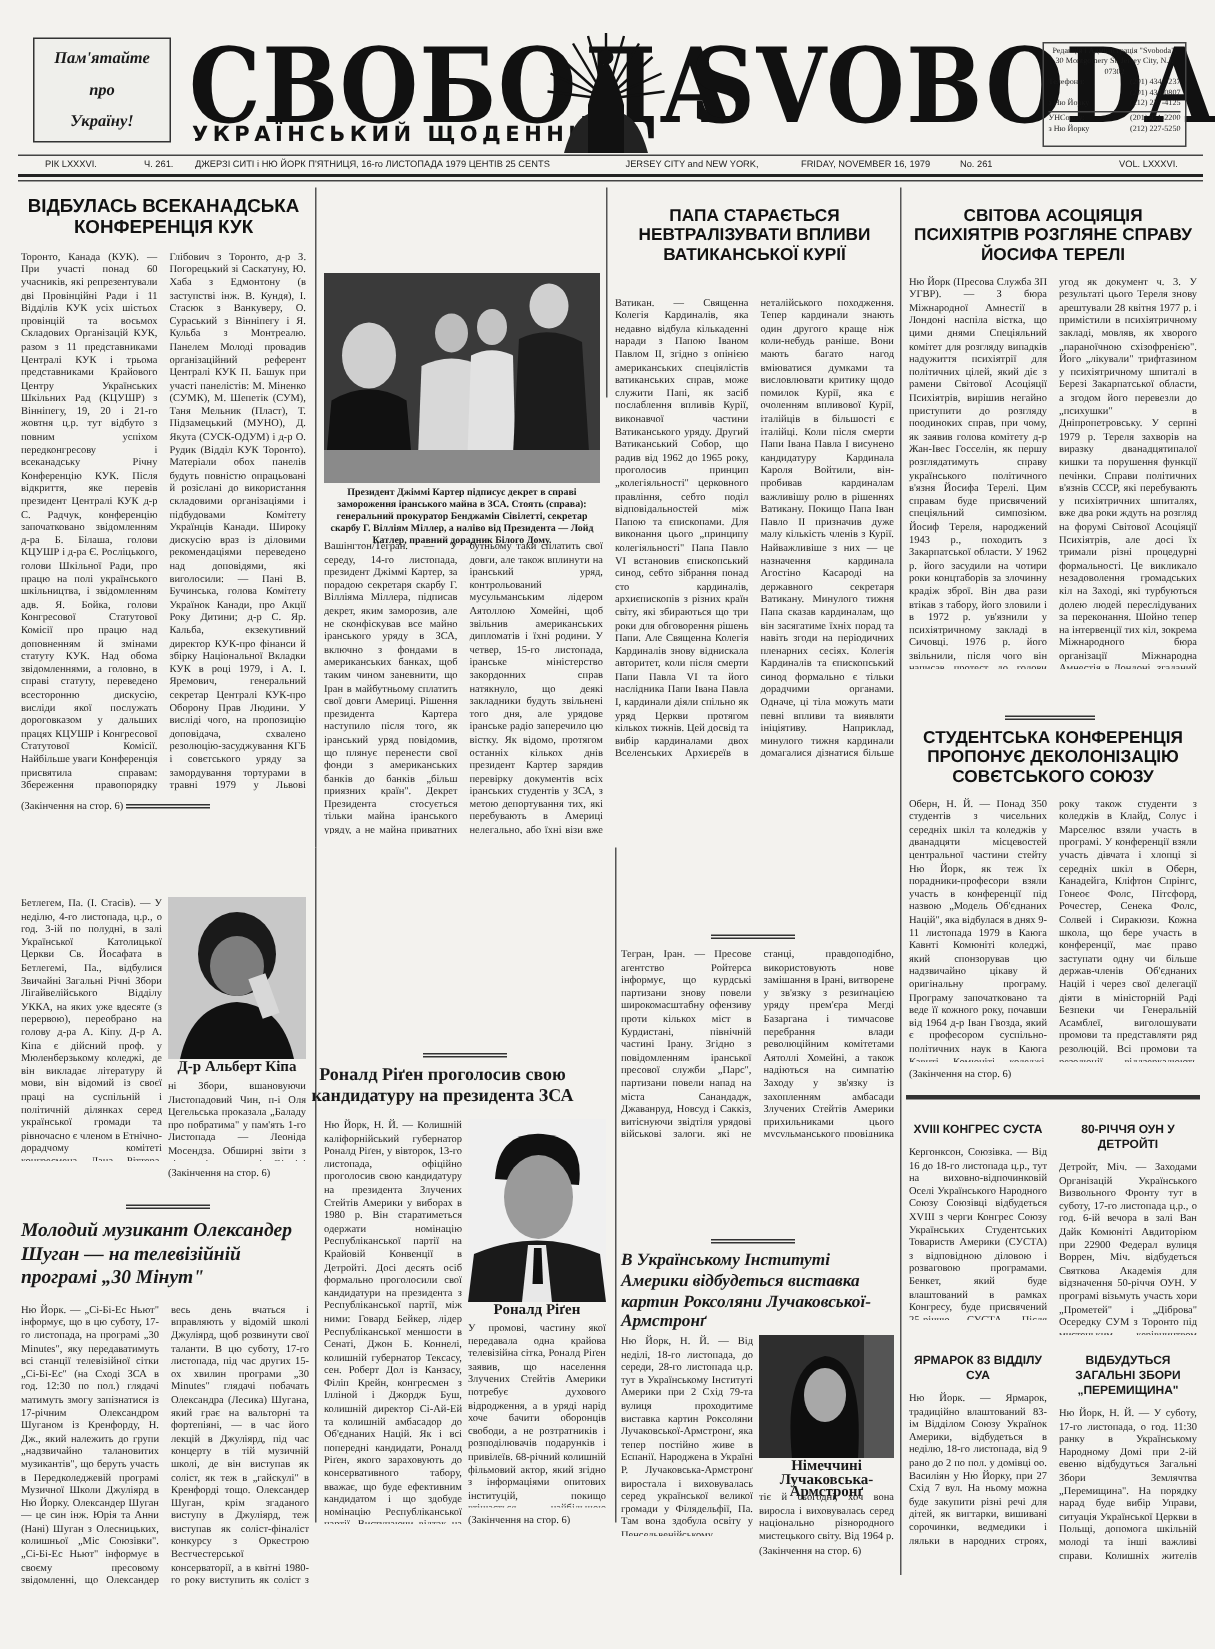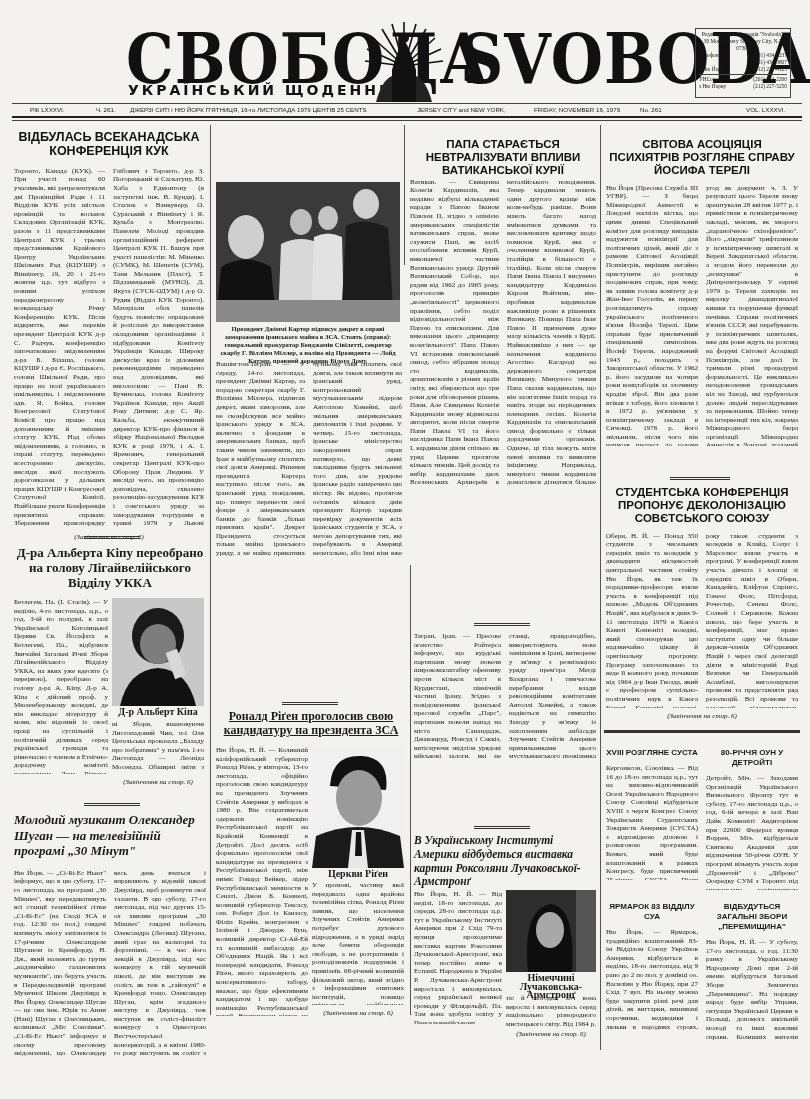--- a/index.html
+++ b/index.html
@@ -67,40 +67,45 @@
   
   .article { position: absolute; }
   .hl {
     font-family: "Liberation Sans", sans-serif; font-weight: bold; text-align: center;
     color: #111; line-height: 1.15;
   }
   .hl-serif { font-family: "Liberation Serif", serif; font-weight: bold; text-align: center; line-height: 1.15; }
   .hl-italic { font-family: "Liberation Serif", serif; font-style: italic; font-weight: bold; text-align: left; line-height: 1.2; }
   .cols { display: flex; gap: 8px; }
   .col { flex: 1; font-size: 7px; line-height: 8.6px; text-align: justify; color: #222; overflow: hidden; }
-  .cont { font-style: italic; font-size: 7px; text-align: center; margin-top: 4px; }
+  .cont { font-size: 7px; text-align: left; margin-top: 4px; }
   .vrule { position: absolute; width: 1px; background: #555; }
   .hrule { position: absolute; height: 1px; background: #555; }
   .sep { position: absolute; height: 3px; border-top: 1px solid #333; border-bottom: 1px solid #333; }
 
   .photo { background: #2b2b2b; position: relative; overflow: hidden; }
   .caption { font-size: 10px; font-weight: bold; text-align: center; line-height: 8.5px; }
 
   .chronicle-title {
     font-family: "DejaVu Sans", sans-serif; font-style: italic; font-weight: bold;
     font-size: 13px; letter-spacing: 2px; text-align: center;
   }
   .sub-hl { font-family: "Liberation Sans", sans-serif; font-weight: bold; font-size: 8px; text-align: center; line-height: 10px; }
 </style>
 </head>
 <body>
 
 <div class="page">
 
   <div class="masthead">
+    <div class="remember-box">
+      <div>Пам'ятайте</div>
+      <div>про</div>
+      <div>Україну!</div>
+    </div>
     <div class="title-uk">СВОБОДА</div>
     <div class="subtitle-uk">УКРАЇНСЬКИЙ ЩОДЕННИК</div>
 
     <svg class="emblem" viewBox="0 0 84 84">
       <g stroke="#111" stroke-width="1.6">
         <line x1="42" y1="48" x2="42" y2="4"></line>
         <line x1="42" y1="48" x2="54" y2="6"></line>
         <line x1="42" y1="48" x2="30" y2="6"></line>
         <line x1="42" y1="48" x2="64" y2="11"></line>
         <line x1="42" y1="48" x2="20" y2="11"></line>
@@ -192,21 +197,21 @@
     <div class="caption" style="font-size:6.6px; line-height:8px;">Президент Джіммі Картер підписує декрет в справі замороження іранського майна в ЗСА. Стоять (справа): генеральний прокуратор Бенджамін Сівілетті, секретар скарбу Г. Вілліям Міллер, а наліво від Президента — Лойд Катлер, правний дорадник Білого Дому.</div>
   </div>
   <div class="article" style="left:216px; top:360px; width:186px;">
     <div class="cols" style="height:196px;">
       <div class="col">Вашінгтон/Тегран. — У середу, 14-го листопада, президент Джіммі Картер, за порадою секретаря скарбу Г. Вілліяма Міллера, підписав декрет, яким заморозив, але не сконфіскував все майно іранського уряду в ЗСА, включно з фондами в американських банках, щоб таким чином заневнити, що Іран в майбутньому сплатить свої довги Америці. Рішення президента Картера наступило після того, як іранський уряд повідомив, що плянує перенести свої фонди з американських банків до банків „більш приязних країн". Декрет Президента стосується тільки майна іранського уряду, а не майна приватних іранських громадян, чи підприємств. Хоча іранський уряд твердить, що декрет президента Картера заморожує біля 12 більйонів долярів майна, то речники Білого Дому заявили, що сума виносить тільки коло 6 більйонів долярів. Речник Білого Дому заперечив, що замороження іранського майна пов'язане з фактом, що іранські екстремісти продовжують держати в американській амбасаді в Теграні понад 60 закладників, вимагаючи видачі колишнього шаха Мохаммеда Різи Пагляві, який лікується в Ню Йорку на недугу рака. Але з достовірних джерел інформують, що декрет президента Картера має на меті не тільки заневнити, що Іран в май-</div>
       <div class="col">бутньому таки сплатить свої довги, але також вплинути на іранський уряд, контрольований мусульманським лідером Аятоллою Хомейні, щоб звільнив американських дипломатів і їхні родини. У четвер, 15-го листопада, іранське міністерство закордонних справ натякнуло, що деякі закладники будуть звільнені того дня, але урядове іранське радіо заперечило цю вістку. Як відомо, протягом останніх кількох днів президент Картер зарядив перевірку документів всіх іранських студентів у ЗСА, з метою депортування тих, які перебувають в Америці нелегально, або їхні візи вже вигасли. Відтак Президент заборонив імпорт іранської нафтової ропи до ЗСА. У середу, 14-го листопада, державний секретар Сайрус Венс переконав Раду Безпеки Об'єднаних Націй, щоб відкдала обговорення раду закидів іранського уряду проти Вашінгтону, аж поки режим Аятоллі Хомейні не звільнить американських дипломатів. Іранські власті твердять, що це Америка, а не Іран, винувата за напружену ситуацію, але Рада Безпеки одноголосно підтримала заклик Венса, повідомляючи Тегран, що Рада не розглядатиме зажалувань проти ЗСА аж до часу звільнення американських дипломатів із амбасади в Теграні.</div>
     </div>
   </div>
 
   <div class="article" style="left:410px; top:138px; width:186px;">
-    <div class="hl" style="font-size:11.5px; margin-bottom:0;">ПАПА СТАРАЄТЬСЯ НЕВТРАЛІЗУВАТИ ВПЛИВИ ВАТИКАНСЬКОЇ КУРІЇ</div>
+    <div class="hl" style="font-size:11.5px; margin-bottom:20px;">ПАПА СТАРАЄТЬСЯ НЕВТРАЛІЗУВАТИ ВПЛИВИ ВАТИКАНСЬКОЇ КУРІЇ</div>
     <div class="cols" style="height:308px;">
       <div class="col">Ватикан. — Священна Колегія Кардиналів, яка недавно відбула кількаденні наради з Папою Іваном Павлом II, згідно з опінією американських спеціялістів ватиканських справ, може служити Папі, як засіб послаблення впливів Курії, виконавчої частини Ватиканського уряду. Другий Ватиканський Собор, що радив від 1962 до 1965 року, проголосив принцип „колегіяльності" церковного правління, себто поділ відповідальностей між Папою та єпископами. Для виконання цього „принципу колегіяльності" Папа Павло VI встановив єпископський синод, себто зібрання понад сто кардиналів, архиєпископів з різних країн світу, які збираються що три роки для обговорення рішень Папи. Але Священна Колегія Кардиналів знову віднискала авторитет, коли після смерти Папи Павла VI та його наслідника Папи Івана Павла I, кардинали діяли спільно як уряд Церкви протягом кількох тижнів. Цей досвід та вибір кардиналами двох Вселенських Архиєреїв в тайному голосуванні підвсилив кардиналам їхню силу та зміцнив їхню єдність. Папа Іван Павло II у своїй промові на початку недавніх нарад наголосив „принцип колегіяльності", виявляючи готовість зрезигнувати з деяких прерогатив його влади у вирішуванні деяких справ. Перша проба цього нового підходу наступила, коли Курія хотіла, щоб промова Папи до кардиналів була засекречена, але коли кардинали запротестували, то це рішення негайно відкликано і Папа прийняв із задоволенням критику діяльності Курії з боку кардиналів. „Святіший Отець потребував підтримки Колегії Кардиналів проти потужної італійської машини", — сказав один кардинал</div>
       <div class="col">неталійського походження. Тепер кардинали знають один другого краще ніж коли-небудь раніше. Вони мають багато нагод вміюватися думками та висловлювати критику щодо помилок Курії, яка є очоленням впливової Курії, італійців в більшості є італійці. Коли після смерти Папи Івана Павла I висунено кандидатуру Кардинала Кароля Войтили, він-пробивав кардиналам важливішу ролю в рішеннях Ватикану. Покищо Папа Іван Павло II призначив дуже малу кількість членів з Курії. Найважливіше з них — це назначення кардинала Агостіно Касароді на державного секретаря Ватикану. Минулого тижня Папа сказав кардиналам, що він засягатиме їхніх порад та навіть згоди на періодичних пленарних сесіях. Колегія Кардиналів та єпископський синод формально є тільки дорадчими органами. Одначе, ці тіла можуть мати певні впливи та виявляти ініціятиву. Наприклад, минулого тижня кардинали домагалися дізнатися більше про фінанси Ватикану, ніж Курія бажала подати до загального відома. Ці інформації таки були подані та виявили, що Ватикан має цього року понад 20 мільйонів дефіциту. Представники багатих дієцезій в ЗСА, Західній Німеччині, Голяндії та інших країнах хотіли знати, як Ватикан уживає фонди, які вони надсилають щорічно. Багато кардиналів недозрівають, що неефективна бюрократія Курії не подає подробиць своїх фінансових розрахувань навіть самому Папі. Отже, реформи Курії були головною темою нарад у Ватикані минулого тижня. Але кардинали також обговорювали інші важливі проблеми Церкви, а саме брак покликань, тощо.</div>
     </div>
   </div>
 
   <div class="article" style="left:606px; top:138px; width:192px;">
     <div class="hl" style="font-size:11.5px; margin-bottom:6px;">СВІТОВА АСОЦІЯЦІЯ ПСИХІЯТРІВ РОЗГЛЯНЕ СПРАВУ ЙОСИФА ТЕРЕЛІ</div>
     <div class="cols" style="height:262px;">
       <div class="col">Ню Йорк (Пресова Служба ЗП УГВР). — З бюра Міжнародної Амнестії в Лондоні наспіла вістка, що цими днями Спеціяльний комітет для розгляду випадків надужиття психіятрії для політичних цілей, який діє з рамени Світової Асоціяції Психіятрів, вирішив негайно приступити до розгляду поодиноких справ, при чому, як заявив голова комітету д-р Жан-Івес Госселін, як першу розглядатимуть справу українського політичного в'язня Йосифа Терелі. Цим справам буде присвячений спеціяльний симпозіюм. Йосиф Тереля, народжений 1943 р., походить з Закарпатської области. У 1962 р. його засудили на чотири роки концтаборів за злочинну крадіж зброї. Він два рази втікав з табору, його зловили і в 1972 р. ув'язнили у психіятричному закладі в Сичовці. 1976 р. його звільнили, після чого він написав протест до голови КГБ Андропова проти свого ув'язнення. У цьому листі він теж ширше з'ясував переслідування вірних Української Католицької Церкви. Його протест був поширений Українською громадською групою сприяння виконанню Гельсінських</div>
@@ -221,44 +226,41 @@
       <div class="col">Оберн, Н. Й. — Понад 350 студентів з чисельних середніх шкіл та коледжів у дванадцяти місцевостей центральної частини стейту Ню Йорк, як теж їх порадники-професори взяли участь в конференції під назвою „Модель Об'єднаних Націй", яка відбулася в днях 9-11 листопада 1979 в Каюга Кавнті Комюніті коледжі, який спонзорував цю надзвичайно цікаву й оригінальну програму. Програму започатковано та веде її кожного року, почавши від 1964 д-р Іван Гвозда, який є професором суспільно-політичних наук в Каюга Кавнті Комюніті коледжі. Восени 1978 р. цю програму визнано як вищий університетський курс, за який кваліфіковані студенти одержують три академічні кредити на рахунок своїх дипломів. Того</div>
       <div class="col">року також студенти з коледжів в Клайд, Солус і Марселюс взяли участь в програмі. У конференції взяли участь дівчата і хлопці зі середніх шкіл в Оберн, Канадейга, Кліфтон Спрінгс, Гонеоє Фолс, Пітсфорд, Рочестер, Сенека Фолс, Солвей і Сиракюзи. Кожна школа, що бере участь в конференції, має право заступати одну чи більше держав-членів Об'єднаних Націй і через свої делегації діяти в міністорній Раді Безпеки чи Генеральній Асамблеї, виголошувати промови та представляти ряд резолюцій. Всі промови та резолюції віддзеркалюють політику тих держав у правдивих Об'єднаних Націях, тобто держав, в імені яких вони виступають на конференції під</div>
     </div>
     <div class="cont">(Закінчення на стор. 6)</div>
   </div>
 
   <div class="hrule" style="left:604px; top:730px; width:196px; height:3px; background:#333;"></div>
   <div class="article" style="left:606px; top:738px; width:192px;">
     <div style="display:flex; gap:8px; margin-top:10px;">
       <div style="flex:1;">
-        <div class="sub-hl" style="margin-bottom:6px;">XVIII РОЗГЛЯНЕ СУСТА</div>
+        <div class="sub-hl" style="margin-bottom:6px;">XVIII КОНГРЕС СУСТА</div>
         <div class="col" style="height:116px;">Кергонксон, Союзівка. — Від 16 до 18-го листопада ц.р., тут на виховно-відпочинковій Оселі Українського Народного Союзу Союзівці відбудеться XVIII з черги Конгрес Союзу Українських Студентських Товариств Америки (СУСТА) з відповідною діловою і розваговою програмами. Бенкет, який буде влаштований в рамках Конгресу, буде присвячений 25-річчю СУСТА. Після бенкету — товариська забава під звуки оркестри „Іскра". Управа СУСТА запрошує на Конгрес студентів, професорів і українське громадянство.</div>
       </div>
       <div style="flex:1;">
         <div class="sub-hl" style="margin-bottom:6px;">80-РІЧЧЯ ОУН У ДЕТРОЙТІ</div>
         <div class="col" style="height:116px;">Детройт, Міч. — Заходами Організацій Українського Визвольного Фронту тут в суботу, 17-го листопада ц.р., о год. 6-ій вечора в залі Ван Дайк Комюніті Авдиторіюм при 22900 Федерал вулиця Воррен, Міч. відбудеться Святкова Академія для відзначення 50-річчя ОУН. У програмі візьмуть участь хори „Прометей" і „Діброва" Осередку СУМ з Торонто під мистецьким керівництвом мгра Василя Карлаша. Святочне слово виголосить голова Проводу ОУН і ЦК АБН Ярослав Стецько.</div>
       </div>
     </div>
     <div style="display:flex; gap:8px; margin-top:12px;">
       <div style="flex:1;">
         <div class="sub-hl" style="margin-bottom:6px;">ЯРМАРОК 83 ВІДДІЛУ СУА</div>
         <div class="col" style="height:104px;">Ню Йорк. — Ярмарок, традиційно влаштований 83-ім Відділом Союзу Українок Америки, відбудеться в неділю, 18-го листопада, від 9 рано до 2 по пол. у домівці оо. Василіян у Ню Йорку, при 27 Схід 7 вул. На ньому можна буде закупити різні речі для дітей, як вигтарки, вишивані сорочинки, ведмедики і ляльки в народних строях, прикраси на ялинку тощо, а також домашнє печиво.</div>
       </div>
       <div style="flex:1;">
         <div class="sub-hl" style="margin-bottom:6px;">ВІДБУДУТЬСЯ ЗАГАЛЬНІ ЗБОРИ „ПЕРЕМИЩИНА"</div>
         <div class="col" style="height:104px;">Ню Йорк, Н. Й. — У суботу, 17-го листопада, о год. 11:30 ранку в Українському Народному Домі при 2-ій евеню відбудуться Загальні Збори Землячтва „Перемищина". На порядку нарад буде вибір Управи, ситуація Української Церкви в Польщі, допомога шкільній молоді та інші важливі справи. Колишніх жителів Перемишля і Перемиської Землі дуже проситься прибути на Збори.</div>
       </div>
     </div>
   </div>
 
   <div class="sep" style="left:84px; top:536px; width:56px;"></div>
-  <div class="article" style="left:14px; top:546px; width:192px;">
-    <div class="hl-serif" style="font-size:13px; margin-bottom:8px;">Д-ра Альберта Кіпу переобрано на голову Лігайвелійського Відділу УККА</div>
-  </div>
   <div class="article" style="left:14px; top:598px; width:94px;">
     <div class="col" style="height:176px;">Бетлегем, Па. (І. Стасів). — У неділю, 4-го листопада, ц.р., о год. 3-ій по полудні, в залі Української Католицької Церкви Св. Йосафата в Бетлегемі, Па., відбулися Звичайні Загальні Річні Збори Лігайвелійського Відділу УККА, на яких уже вдесяте (з перервою), переобрано на голову д-ра А. Кіпу. Д-р А. Кіпа є дійсний проф. у Мюленберзькому коледжі, де він викладає літературу й мови, він відомий із своєї праці на суспільній і політичній ділянках серед української громади та рівночасно є членом в Етнічно-дорадчому комітеті конгресмена Дана Ріттера. Зборами проводила президія в складі: о.прот. В. Чехалюк — голови і І. Стасева — секретаря. Після вступного слова голови д-ра А. Кіпи, молитвою започатковано Загаль-</div>
   </div>
   <div class="photo" style="position:absolute; left:112px; top:598px; width:92px; height:108px;">
     <svg width="92" height="108" viewBox="0 0 92 108">
       <rect width="92" height="108" fill="#c8c8c8"></rect>
       <ellipse cx="46" cy="38" rx="26" ry="28" fill="#1a1a1a"></ellipse>
       <ellipse cx="46" cy="46" rx="18" ry="20" fill="#7d7d7d"></ellipse>
       <path d="M8 108 Q16 72 46 70 Q76 72 84 108 Z" fill="#111"></path>
       <rect x="58" y="52" width="12" height="28" fill="#d8d8d8" transform="rotate(-20 64 66)"></rect>
@@ -275,38 +277,38 @@
   <div class="sep" style="left:84px; top:803px; width:56px;"></div>
   <div class="article" style="left:14px; top:812px; width:192px;">
     <div class="hl-italic" style="font-size:13px; margin-bottom:10px;">Молодий музикант Олександер Шуган — на телевізійній програмі „30 Мінут"</div>
     <div class="cols" style="height:190px;">
       <div class="col">Ню Йорк. — „Сі-Бі-Ес Ньют" інформує, що в цю суботу, 17-го листопада, на програмі „30 Minutes", яку передаватимуть всі станції телевізійної сітки „Сі-Бі-Ес" (на Сході ЗСА в год. 12:30 по пол.) глядачі матимуть змогу запізнатися із 17-річним Олександром Шуганом із Кренфорду, Н. Дж., який належить до групи „надзвичайно талановитих музикантів", що беруть участь в Передколеджевій програмі Музичної Школи Джуліярд в Ню Йорку. Олександер Шуган — це син інж. Юрія та Анни (Нані) Шуган з Олесницьких, колишньої „Міс Союзівки". „Сі-Бі-Ес Ньют" інформує в своєму пресовому звідомленні, що Олександер Шуган та 280 інших талановитих музикантів у віці від 8 до 18 років кожної суботи</div>
       <div class="col">весь день вчаться і вправляють у відомій школі Джуліярд, щоб розвинути свої таланти. В цю суботу, 17-го листопада, під час других 15-ох хвилин програми „30 Minutes" глядачі побачать Олександра (Лесика) Шугана, який грає на вальторні та фортепіяні, — в час його лекцій в Джуліярд, під час концерту в тій музичній школі, де він виступав як соліст, як теж в „гайскулі" в Кренфорді тощо. Олександер Шуган, крім згаданого виступу в Джуліярд, теж виступав як соліст-фіналіст конкурсу з Оркестрою Вестчестерської консерваторії, а в квітні 1980-го року виступить як соліст з „Bergen Youth Orchestra". Олександер Шуган теж є членом Молодої Симфонічної Оркестри Ню Йорку.</div>
     </div>
   </div>
 
   <div class="sep" style="left:282px; top:702px; width:56px;"></div>
-  <div class="article" style="left:216px; top:710px; width:190px;text-decoration:underline;">
+  <div class="article" style="left:200px; top:710px; width:190px;">
     <div class="hl-serif" style="font-size:12px; margin-bottom:6px;">Роналд Ріґен проголосив свою кандидатуру на президента ЗСА</div>
   </div>
   <div class="article" style="left:216px; top:746px; width:92px;">
     <div class="col" style="height:270px;">Ню Йорк, Н. Й. — Колишній каліфорнійський губернатор Роналд Ріґен, у вівторок, 13-го листопада, офіційно проголосив свою кандидатуру на президента Злучених Стейтів Америки у виборах в 1980 р. Він старатиметься одержати номінацію Республіканської партії на Крайовій Конвенції в Детройті. Досі десять осіб формально проголосили свої кандидатури на президента з Республіканської партії, між ними: Говард Бейкер, лідер Республіканської меншости в Сенаті, Джон Б. Коннелі, колишній губернатор Тексасу, сен. Роберт Дол із Канзасу, Філіп Крейн, конгресмен з Ілліной і Джордж Буш, колишній директор Сі-Ай-Ей та колишній амбасадор до Об'єднаних Націй. Як і всі попередні кандидати, Роналд Ріґен, якого зараховують до консервативного табору, вважає, що буде ефективним кандидатом і що здобуде номінацію Республіканської партії. Виступаючи відтак на бенкеті у ньюйоркському готелі Гілтон, Ріґен заявив, що на становищі президента ЗСА він напевно привернув би довір'я народу до уряду, яке було підірване дотеперішніми урядами, які багато обіцяли, але на їхніх обіцянках і кінчалося.</div>
   </div>
   <div class="photo" style="position:absolute; left:312px; top:746px; width:92px; height:122px;">
     <svg width="92" height="122" viewBox="0 0 92 122">
       <rect width="92" height="122" fill="#f0f0f0"></rect>
       <path d="M18 40 Q20 8 50 10 Q78 12 74 44 Z" fill="#111"></path>
       <ellipse cx="47" cy="52" rx="23" ry="28" fill="#9a9a9a"></ellipse>
       <path d="M0 122 L4 90 Q46 72 88 90 L92 122 Z" fill="#1a1a1a"></path>
       <path d="M40 84 L52 84 L56 122 L36 122 Z" fill="#e8e8e8"></path>
       <path d="M44 86 L49 86 L50 110 L43 110 Z" fill="#111"></path>
     </svg>
   </div>
   <div class="article" style="left:312px; top:870px; width:92px;">
-    <div class="caption">Церкви Ріґен</div>
+    <div class="caption">Роналд Ріґен</div>
   </div>
   <div class="article" style="left:312px; top:881px; width:92px;">
     <div class="col" style="height:124px;">У промові, частину якої передавала одна крайова телевізійна сітка, Роналд Ріґен заявив, що населення Злучених Стейтів Америки потребує духового відродження, а в уряді нарід хоче бачити оборонців свободи, а не розтратників і розподілювачів подарунків і привілеїв. 68-річний колишній фільмовий актор, який згідно з інформаціями опитових інституцій, покищо втішається найбільшою популярністю серед республіканських кандидатів на президента ЗСА, позичив фразу, сказану 40 років тому президентом Франкліном Д. Рузвельтом, що Америка „вирішуватиме тепер свою долю". Цю фразу Ріґен повторив у своїй 30-хвилинній</div>
     <div class="cont">(Закінчення на стор. 6)</div>
   </div>
 
   <div class="sep" style="left:474px; top:623px; width:56px;"></div>
   <div class="article" style="left:414px; top:632px; width:182px;">
     <div class="cols" style="height:126px;">
       <div class="col">Тегран, Іран. — Пресове агентство Ройтерса інформує, що курдські партизани знову повели широкомасштабну офензиву проти кількох міст в Курдистані, північній частині Ірану. Згідно з повідомленням іранської пресової служби „Парс", партизани повели напад на міста Санандадж, Джаванруд, Новсуд і Саккіз, витіснуючи звідтіля урядові військові залоги, які не ставили великого спротиву з огляду на кількісну перевагу партизанів. З головної квартири повстанців надходять повідомлення про вбитих і ранених іранців, а також про втрати повстанців. Політичні спостерігачі кажуть, що пов-</div>

